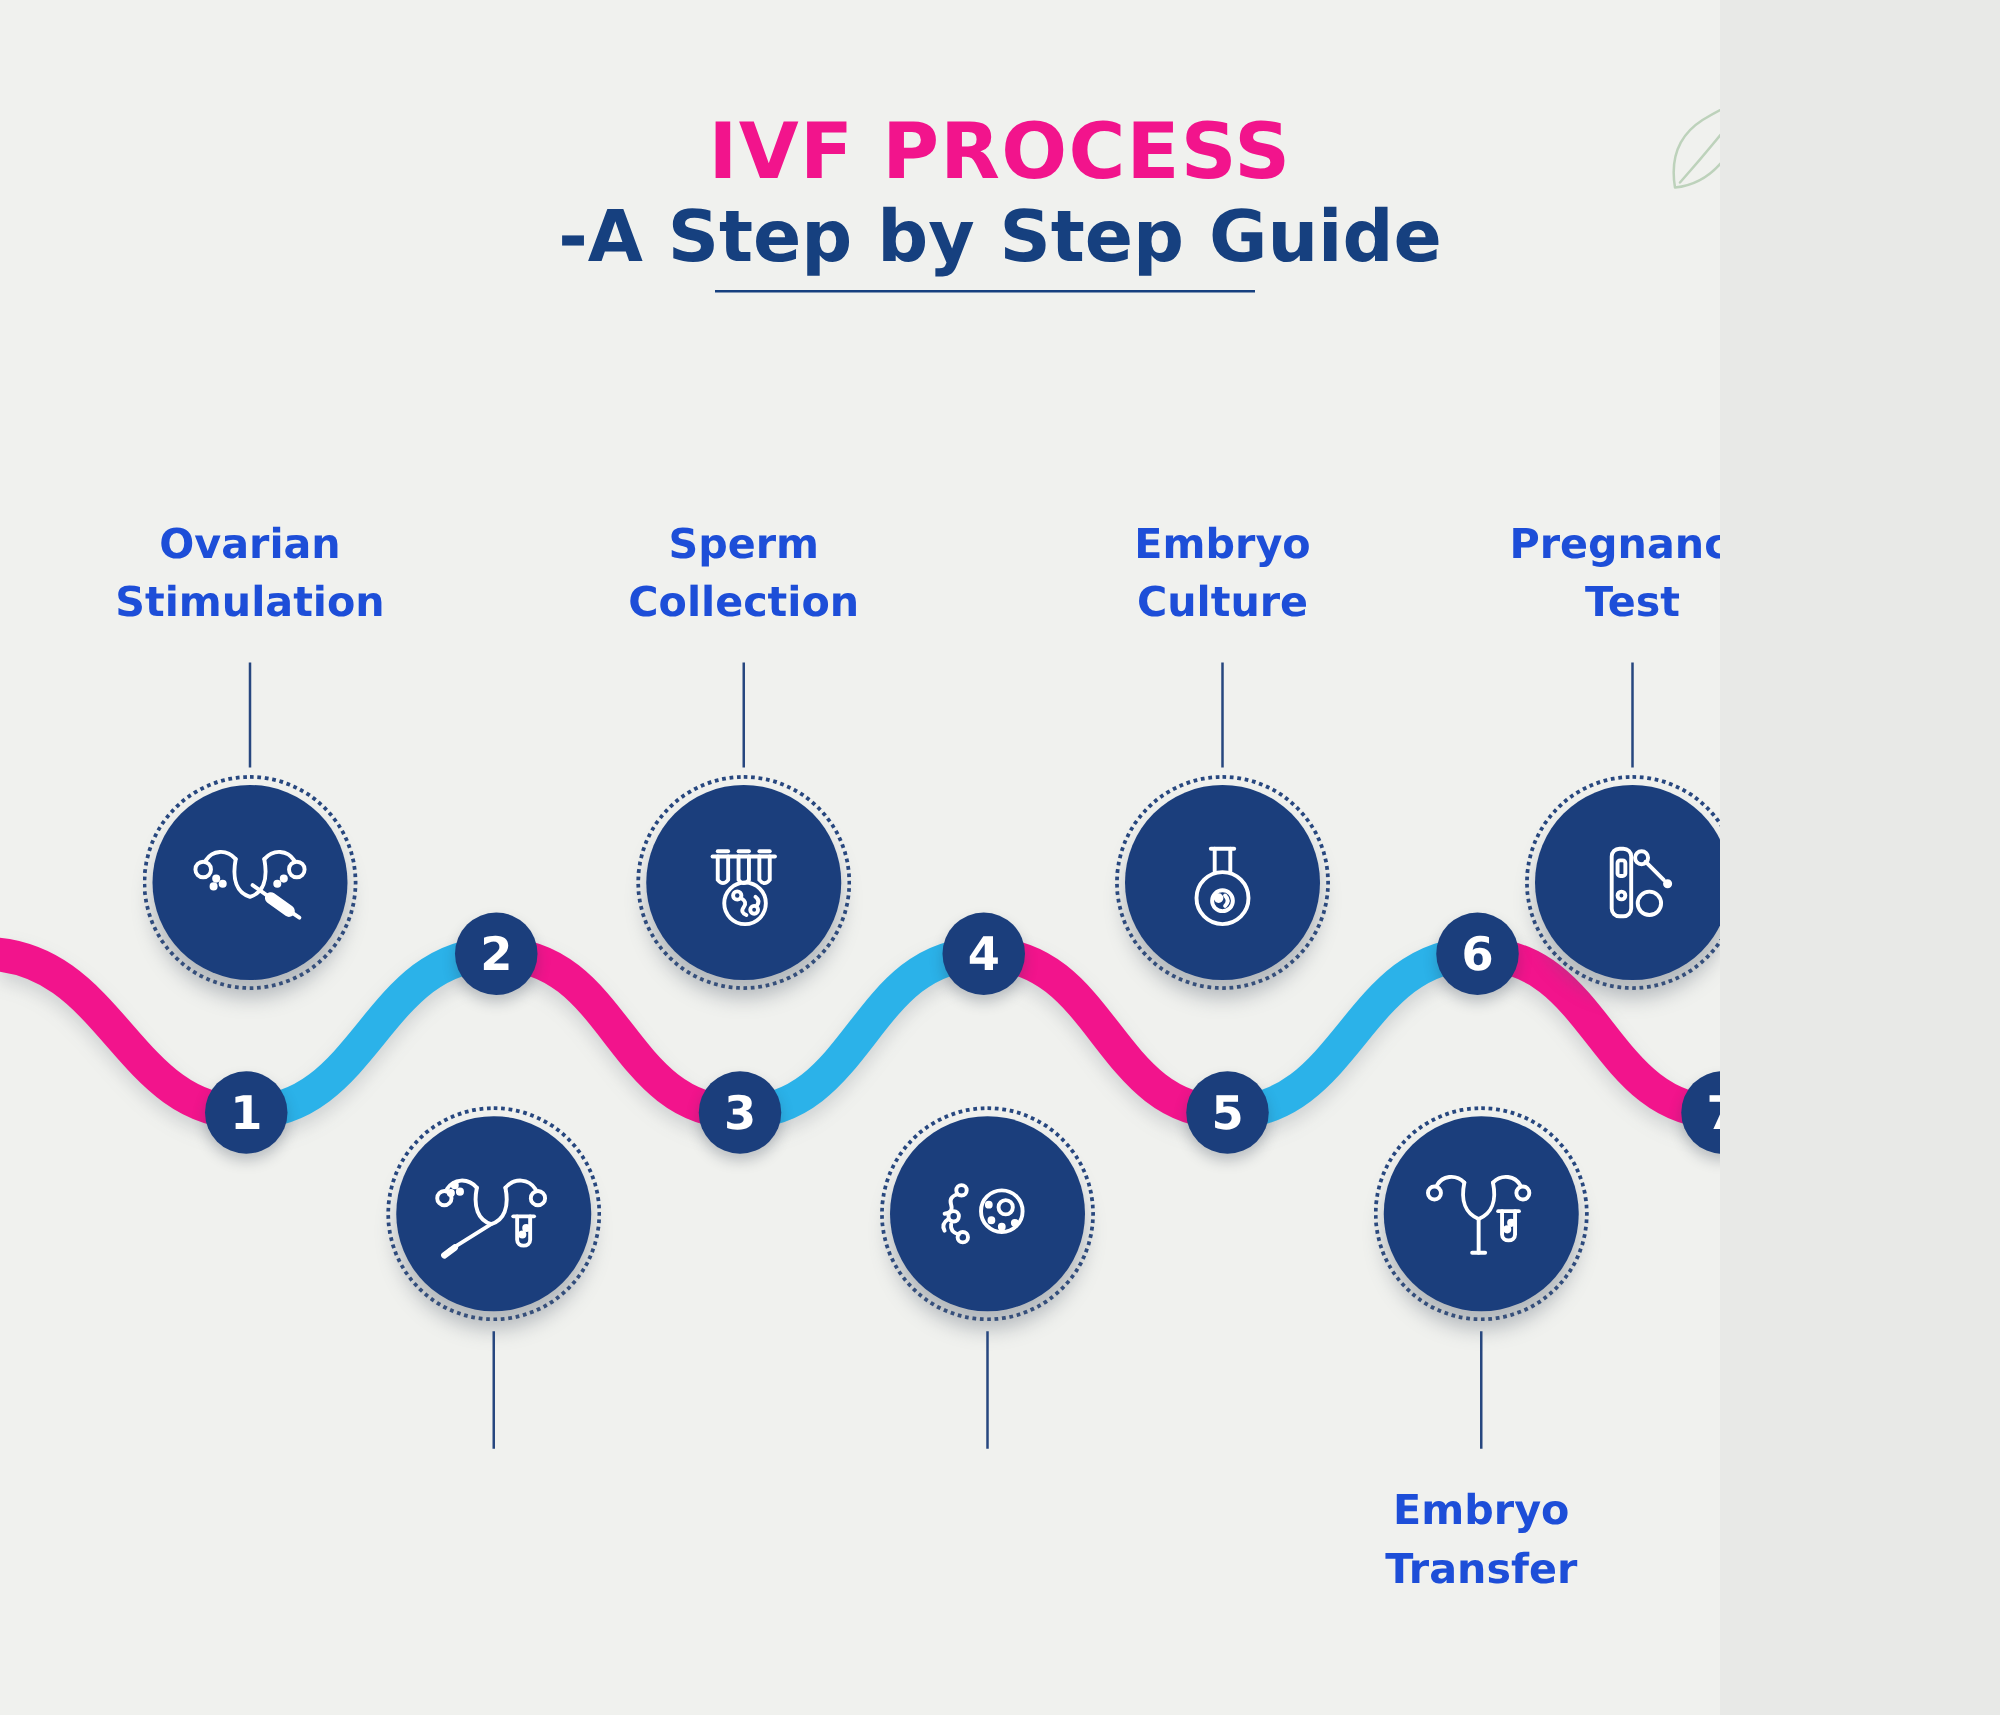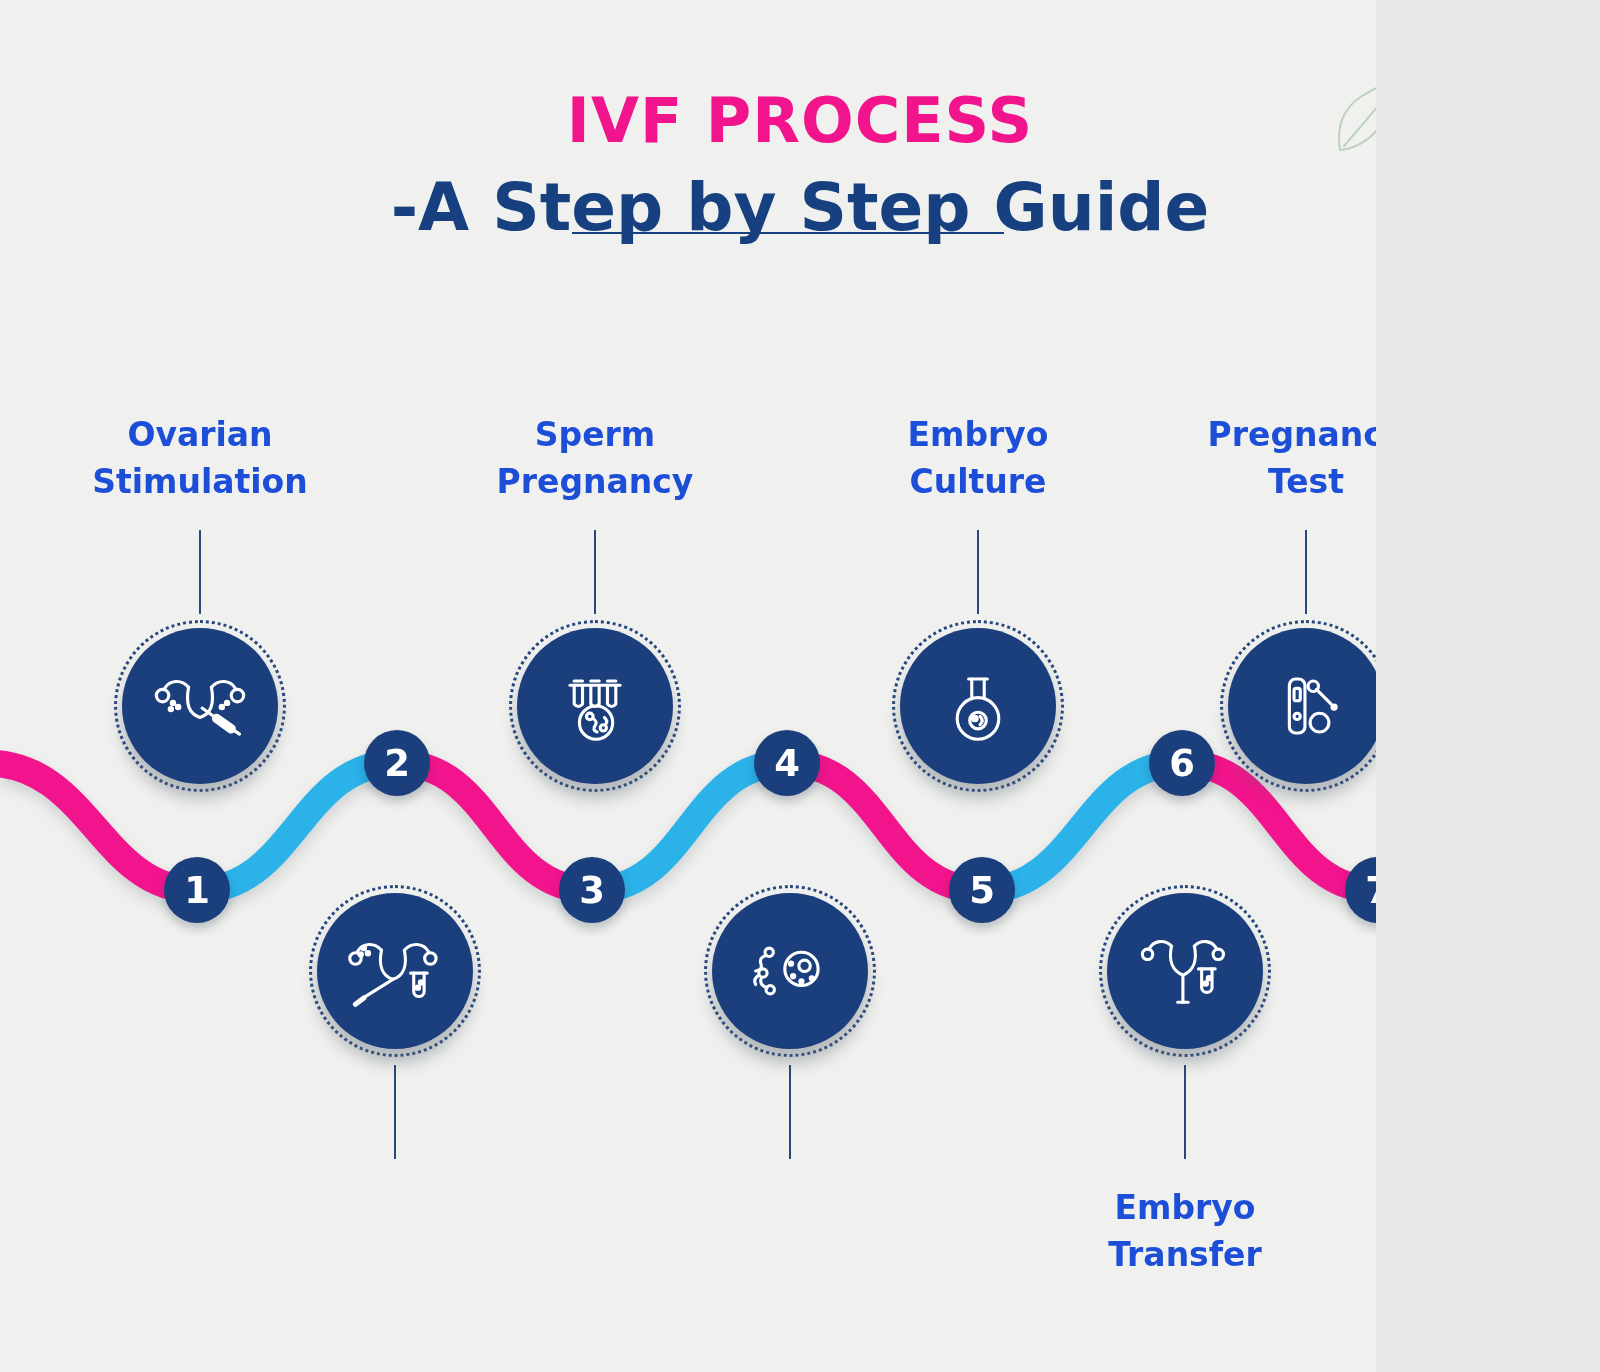--- a/index.html
+++ b/index.html
@@ -24,24 +24,24 @@
     z-index:5;
   }
   .title-main{
     font-size:62px;
     font-weight:800;
     letter-spacing:1px;
     color:#f2148c;
     line-height:1.05;
   }
   .title-sub{
-    font-size:66px;
+    font-size:57px;
     font-weight:600;
     color:#16407f;
-    margin-top:20px;
+    margin-top:8px;
     line-height:1.05;
   }
   .title-underline{
     position:absolute;
     left:572px; top:232px;
     width:432px; height:2px;
     background:#16407f;
     z-index:5;
   }
 
@@ -224,21 +224,21 @@
           <circle cx="72" cy="66" r="1.6" fill="#ffffff"></circle>
           <circle cx="75" cy="61" r="1.6" fill="#ffffff"></circle>
         </svg>
       </div>
     </div>
     <div class="connector"></div>
   </div>
 
   <div class="step top s3">
     <div class="step-label">Sperm
-Pregnancy</div>
+Collection</div>
     <div class="connector"></div>
     <div class="icon-ring">
       <div class="icon-circle">
         <svg width="104" height="104" viewBox="0 0 100 100" fill="none" stroke="#ffffff" stroke-width="3" stroke-linecap="round" stroke-linejoin="round">
           <path d="M26 30 H74"></path>
           <path d="M30 26 H38"></path>
             <path d="M46 26 H54"></path>
             <path d="M62 26 H70"></path>
           <path d="M30 30 V48 Q34 53 38 48 V30"></path>
           <path d="M46 30 V48 Q50 53 54 48 V30"></path>

